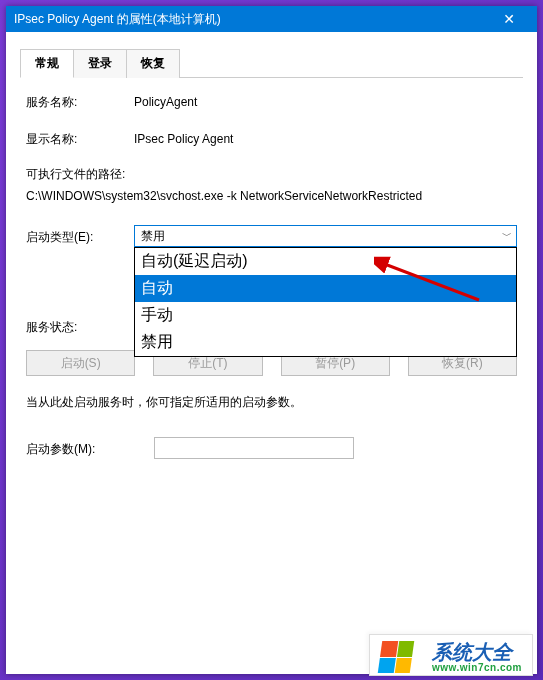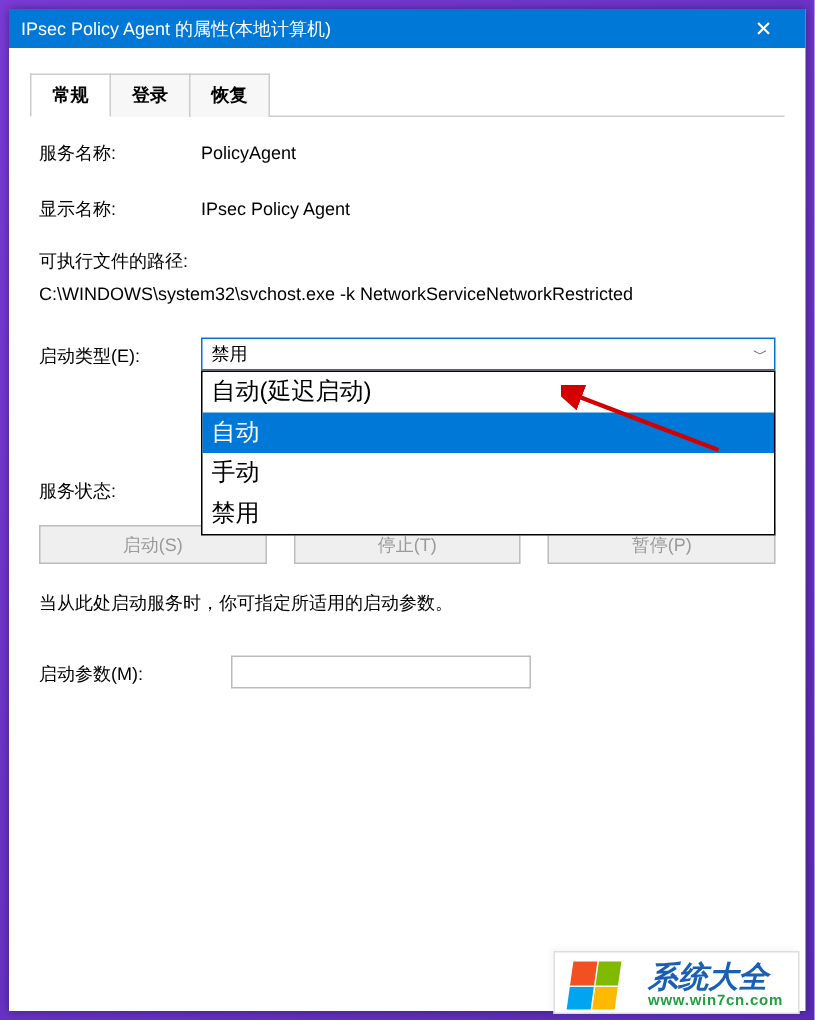--- a/index.html
+++ b/index.html
@@ -296,20 +296,21 @@
 
       <div class="status-row">
         <div class="field-label">服务状态:</div>
         <div>已停止</div>
       </div>
 
       <div class="btn-row">
         <div class="btn">启动(S)</div>
         <div class="btn">停止(T)</div>
         <div class="btn">暂停(P)</div>
+        <div class="btn">恢复(R)</div>
       </div>
 
       <div class="note">当从此处启动服务时，你可指定所适用的启动参数。</div>
 
       <div class="param-row">
         <div class="field-label" style="width:128px">启动参数(M):</div>
         <div class="param-input" value=""></div>
       </div>
 
     </div>

